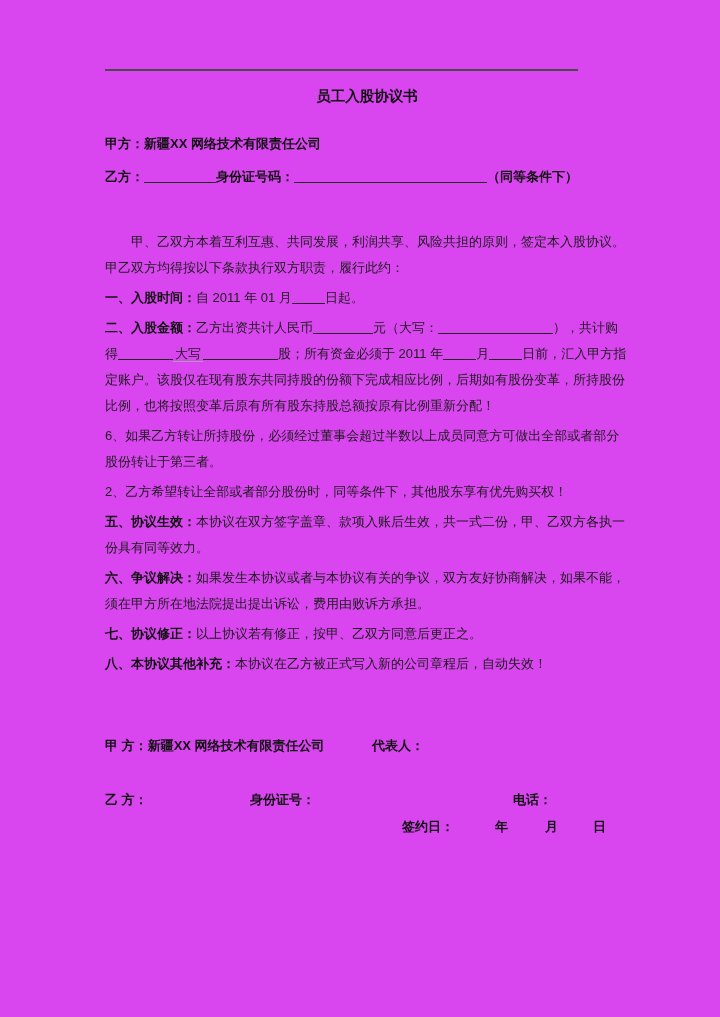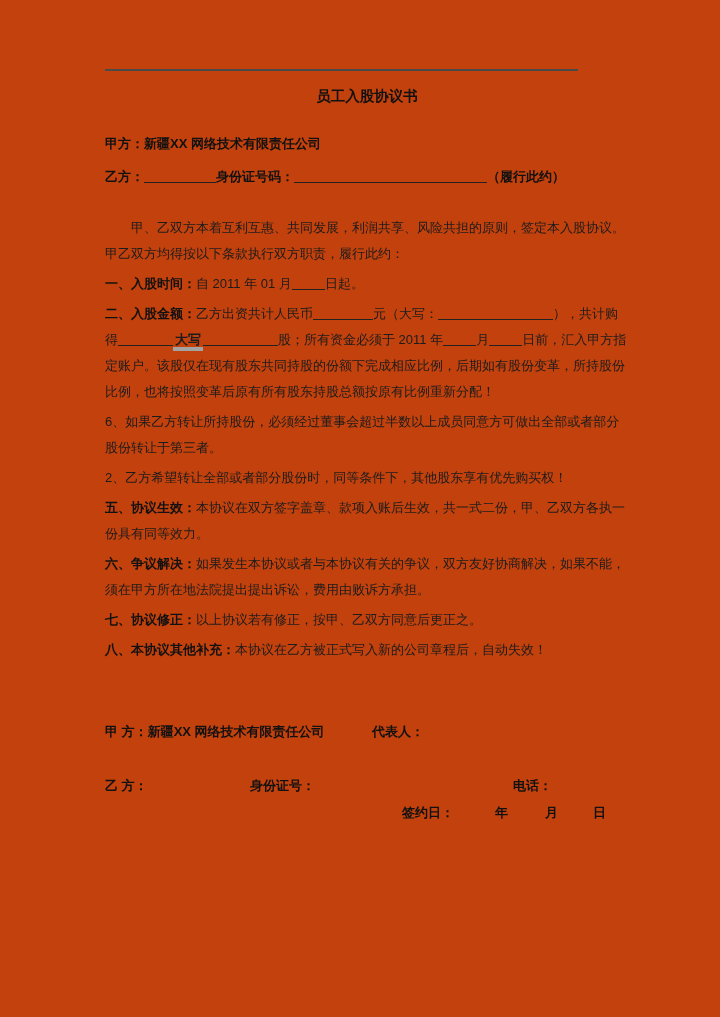--- a/index.html
+++ b/index.html
@@ -1,53 +1,53 @@
 <!DOCTYPE html>
 <html><head>
 <meta charset="utf-8">
 <style>
   html,body { margin:0; padding:0; background:#ffffff; }
   .page {
-    position:relative; width:720px; height:1017px; background:#c2410c;
+    position:relative; width:720px; height:1017px; background:#d946ef;
     font-family:"Liberation Sans", sans-serif; color:#1c1c1c; overflow:hidden;
   }
   .top-rule { position:absolute; top:69px; left:105px; width:473px; height:2px; background:#4a4a4a; }
   .content { position:absolute; top:0; left:105px; width:524px; padding-top:85px; font-size:13px; }
   .title { font-size:14.5px; font-weight:bold; text-align:center; color:#111; margin:0; line-height:22px; }
   .line { line-height:26px; margin:0; }
   .bold { font-weight:bold; color:#111; }
   .party-a { margin-top:24px; }
   .party-b { margin-top:7px; }
   .para { line-height:26px; margin:0 0 4px 0; }
-  .intro { margin-top:25px; text-indent:2em; }
+  .intro { margin-top:39px; text-indent:2em; }
   .hd { font-weight:bold; color:#111; }
   .blank { display:inline-block; border-bottom:1px solid #222; height:14px; vertical-align:-2px; }
   .w33{width:33px} .w55{width:55px} .w60{width:60px} .w72{width:72px} .w75{width:75px} .w115{width:115px} .w193{width:193px}
-  .on-line { border-bottom:4px solid #a3a3a3; padding:0 2px;font-weight:bold; }
+  .on-line { border-bottom:1px solid #a3a3a3; padding:0 2px; }
   .sig { position:relative; height:26px; line-height:26px; font-weight:bold; color:#111; margin:0; }
   .sig-a { margin-top:56px; }
   .sig-b { margin-top:28px; }
   .sig-date { margin-top:1px; }
   .abs { position:absolute; top:0; }
   .x267{left:267px} .x145{left:145px} .x408{left:408px}
   .x297{left:297px} .x390{left:390px} .x440{left:440px} .x488{left:488px}
 </style>
 </head>
 <body>
 
 <div class="page">
   <div class="top-rule"></div>
 
   <div class="content">
 
     <h1 class="title">员工入股协议书</h1>
 
     <p class="line bold party-a"><span>甲方：</span><span>新疆XX 网络技术有限责任公司</span></p>
 
-    <p class="line bold party-b"><span>乙方：</span><span class="blank w72"></span><span>身份证号码：</span><span class="blank w193"></span><span>（履行此约）</span></p>
+    <p class="line bold party-b"><span>乙方：</span><span class="blank w72"></span><span>身份证号码：</span><span class="blank w193"></span><span>（同等条件下）</span></p>
 
     <p class="para intro">甲、乙双方本着互利互惠、共同发展，利润共享、风险共担的原则，签定本入股协议。甲乙双方均得按以下条款执行双方职责，履行此约：</p>
 
     <p class="para"><span class="hd">一、入股时间：</span><span>自 2011 年 01 月</span><span class="blank w33"></span><span>日起。</span></p>
 
     <p class="para"><span class="hd">二、入股金额：</span><span>乙方出资共计人民币</span><span class="blank w60"></span><span>元（大写：</span><span class="blank w115"></span><span>），共计购得</span><span class="blank w55"></span><span class="on-line">大写</span><span class="blank w75"></span><span>股；所有资金必须于 2011 年</span><span class="blank w33"></span><span>月</span><span class="blank w33"></span><span>日前，汇入甲方指定账户。该股仅在现有股东共同持股的份额下完成相应比例，后期如有股份变革，所持股份比例，也将按照变革后原有所有股东持股总额按原有比例重新分配！</span></p>
 
 
 
     <p class="para">6、如果乙方转让所持股份，必须经过董事会超过半数以上成员同意方可做出全部或者部分股份转让于第三者。</p>

